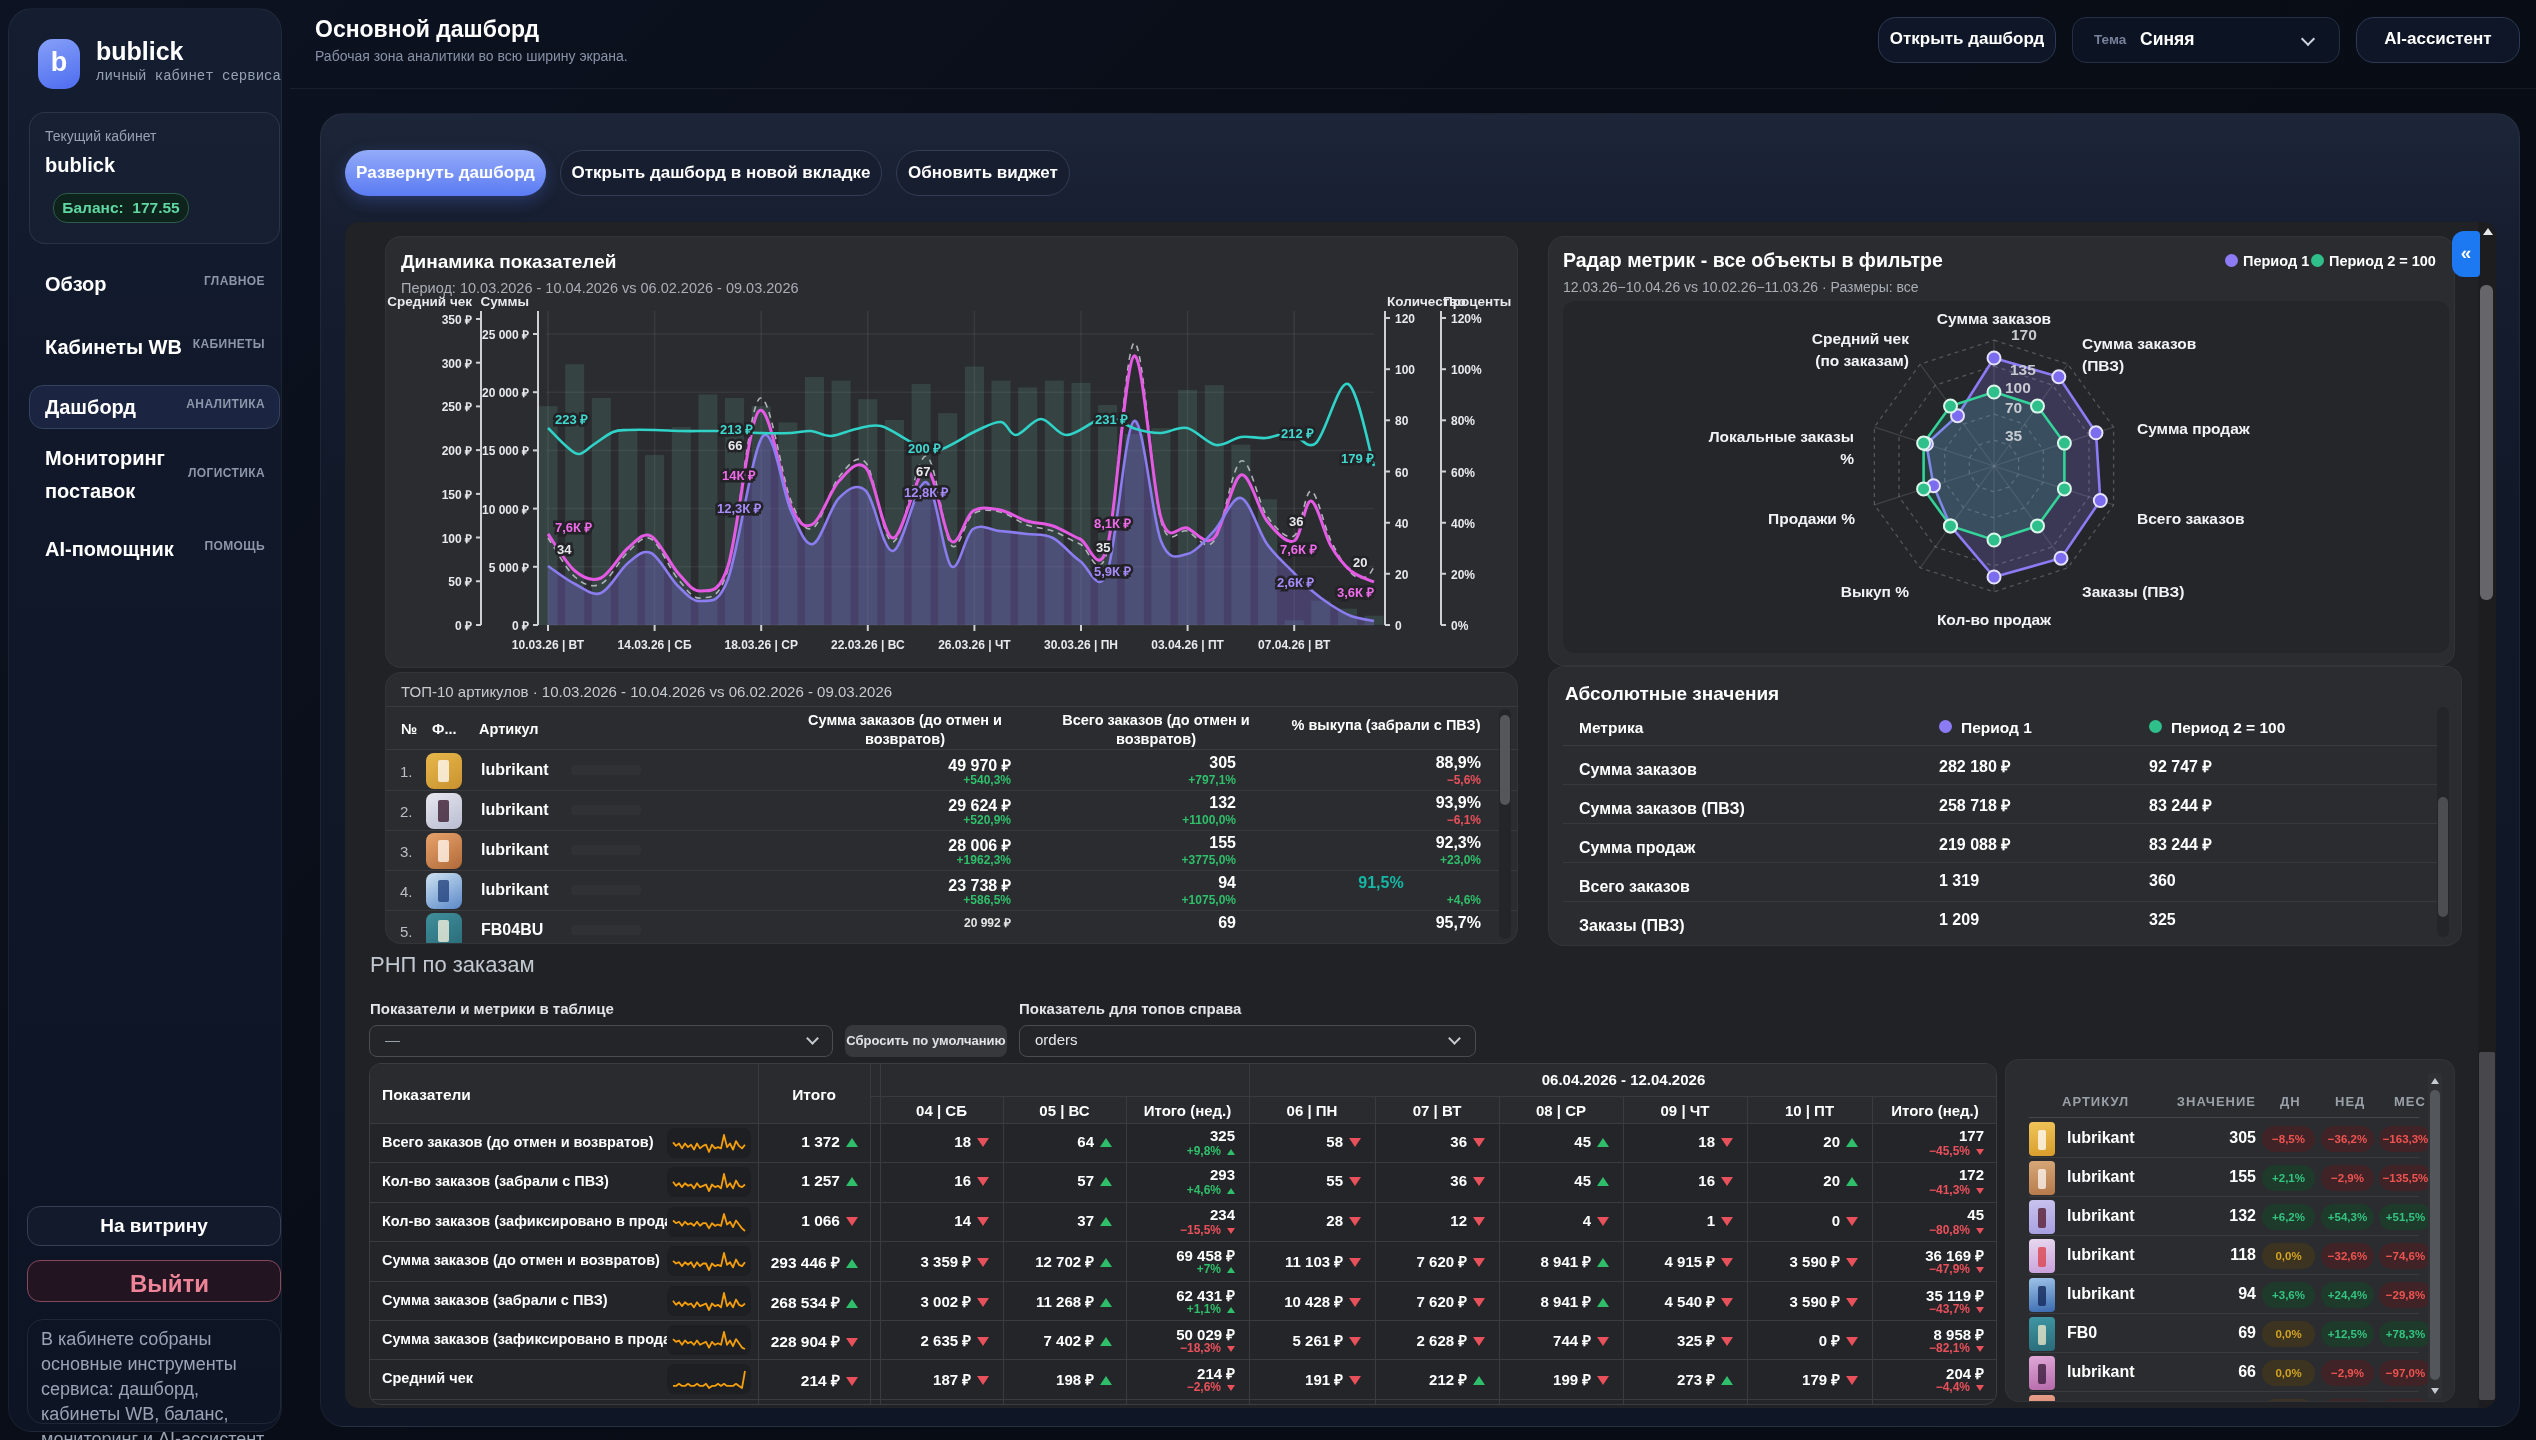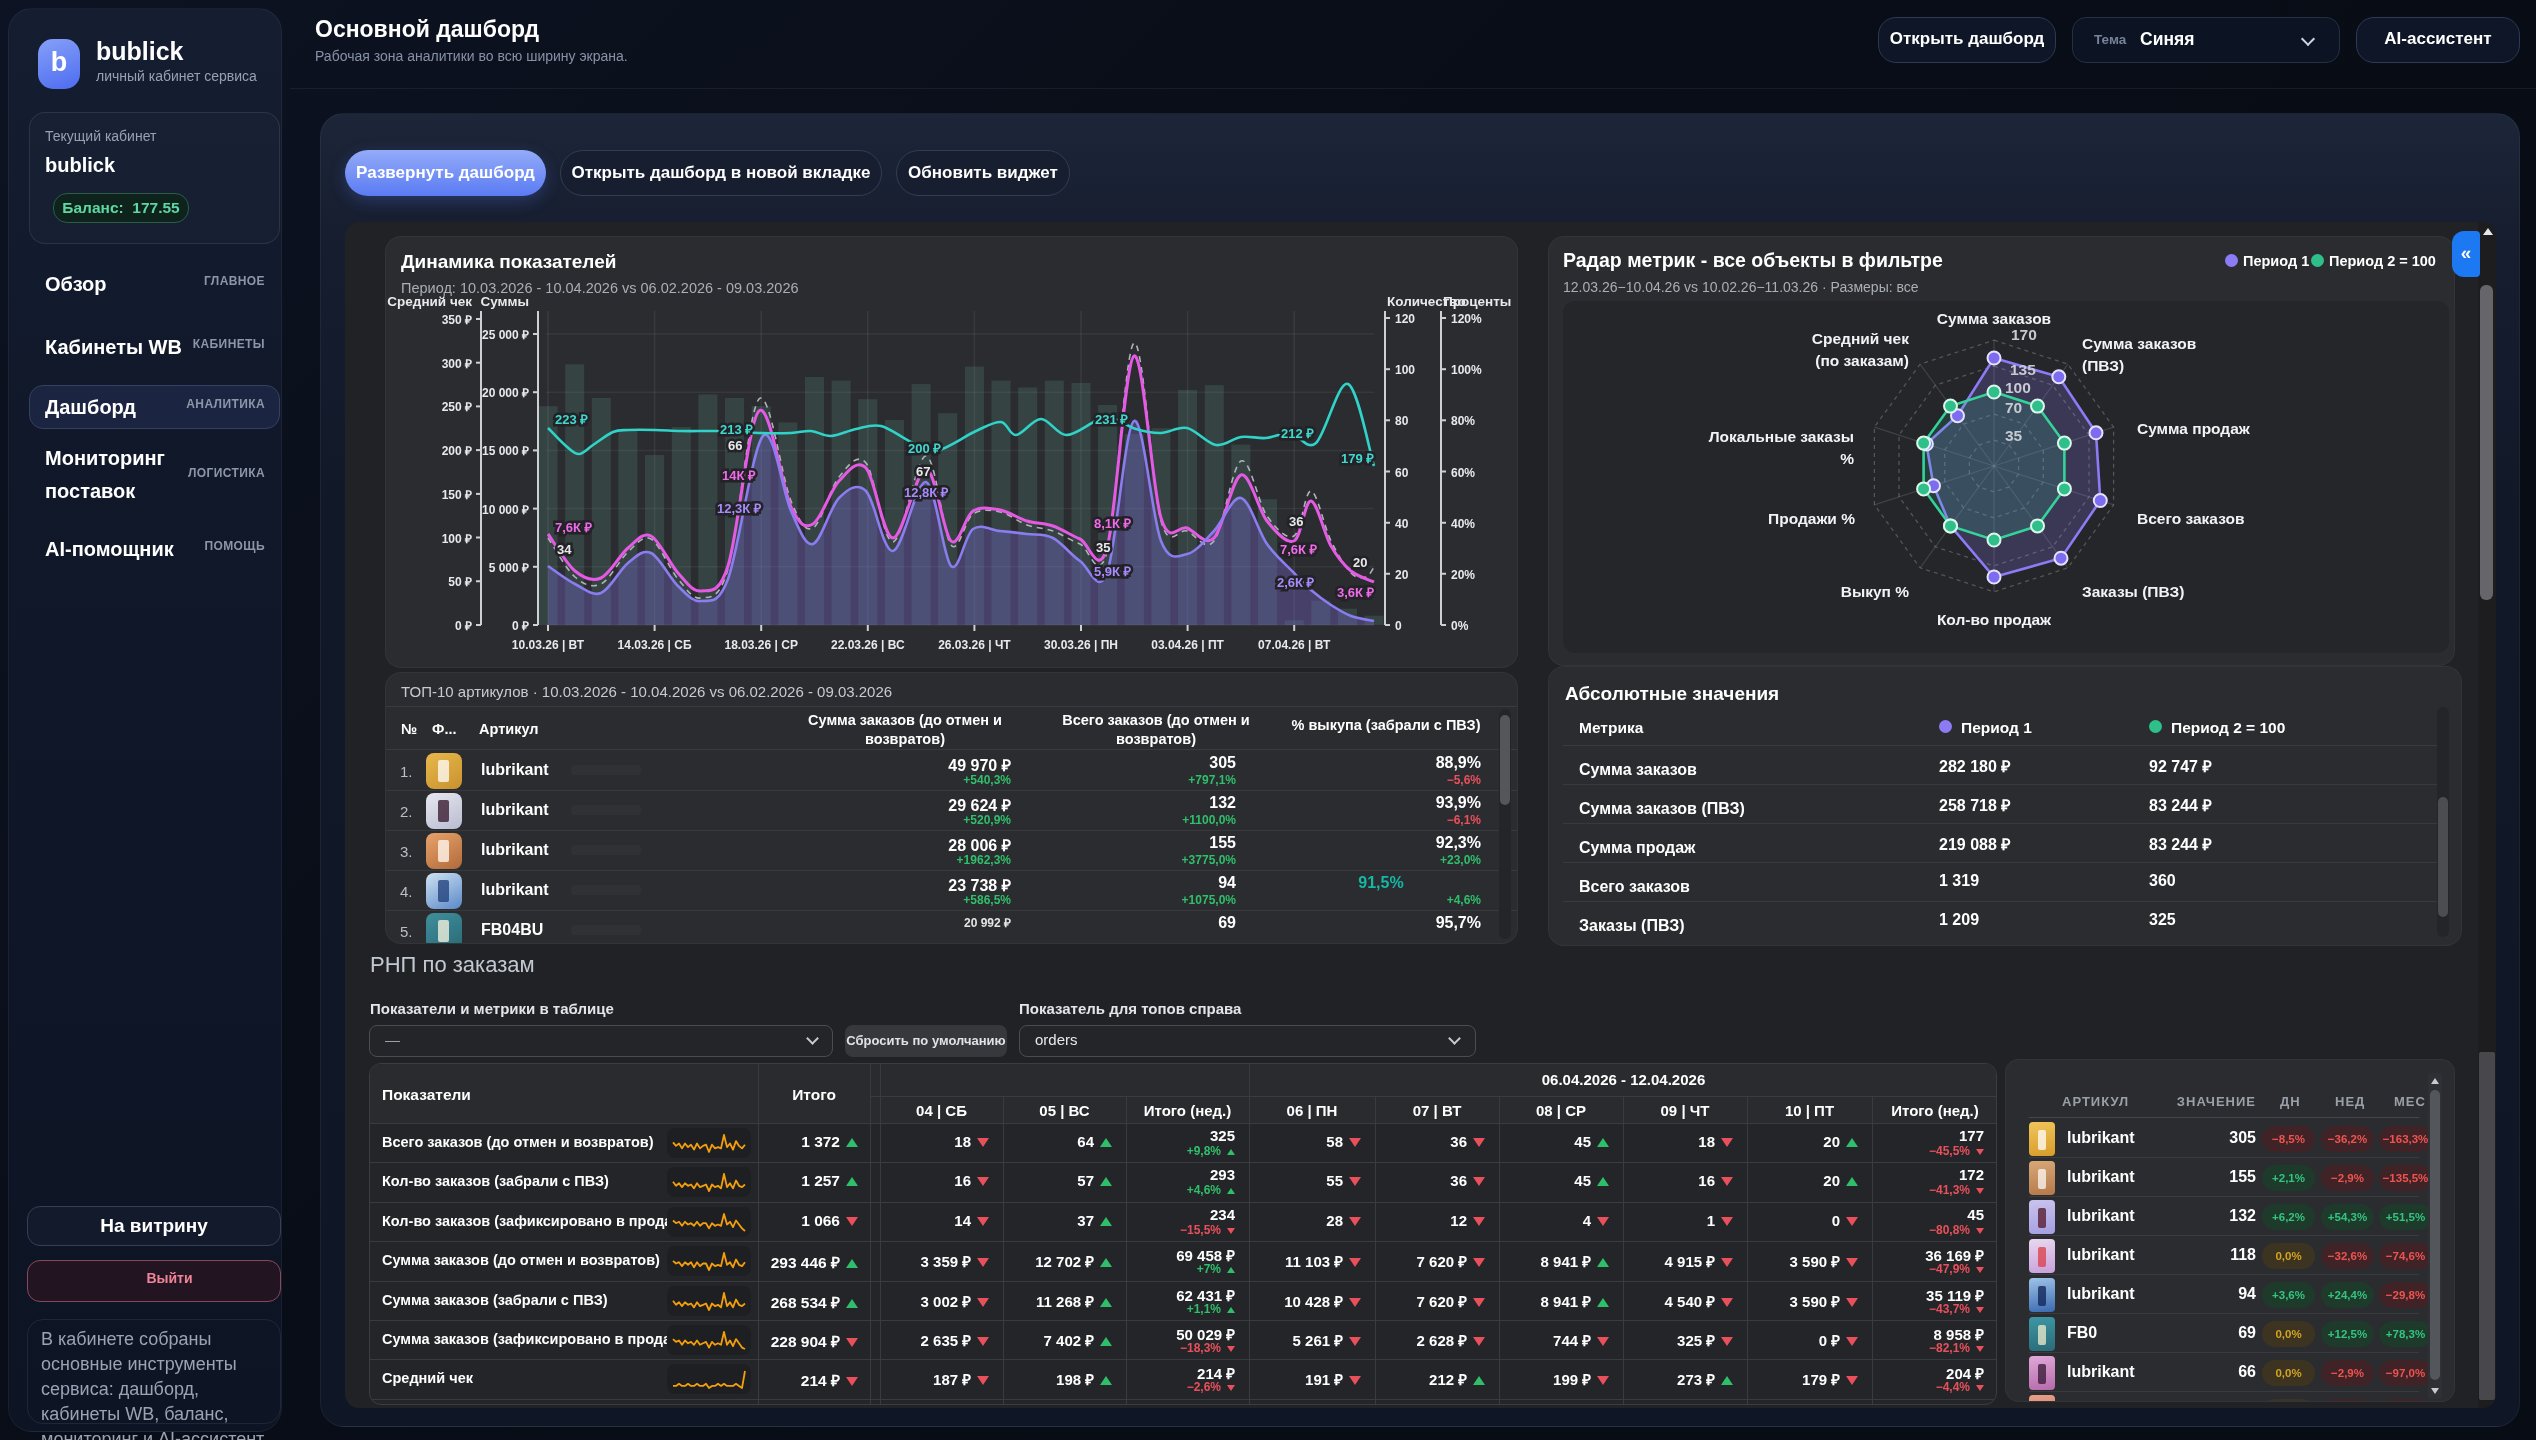--- a/index.html
+++ b/index.html
@@ -4,42 +4,42 @@
 html,body{width:2536px;height:1440px;overflow:hidden;background:#090d17;}
 .abs{position:absolute;}
 .b{font-weight:bold;}
 </style></head><body>
 <div class="abs" style="left:0;top:0;width:2536px;height:1440px;background:linear-gradient(135deg,#0d1322 0%,#090d17 40%,#080c14 100%);">
 
 <div class="abs" style="left:8px;top:8px;width:274px;height:1424px;border-radius:24px;background:linear-gradient(180deg,#151e31 0%,#10182a 30%,#0d1424 100%);border:1px solid rgba(255,255,255,0.05);">
   <div class="abs" style="left:29px;top:30px;width:42px;height:50px;border-radius:15px;background:linear-gradient(160deg,#86a0f8,#4d6cf0);"></div>
   <div class="abs b" style="left:29px;top:38px;width:42px;text-align:center;font-size:27px;color:#fff;">b</div>
   <div class="abs b" style="left:87px;top:28px;font-size:25px;color:#fff;">bublick</div>
-  <div class="abs" style="left:87px;top:59px;font-size:14px;color:#97a1b4;">личный кабинет сервиса</div>
+  <div class="abs" style="left:87px;top:59px;font-size:14px;color:#97a1b4;font-family:Liberation Mono, monospace;">личный кабинет сервиса</div>
 
   <div class="abs" style="left:20px;top:103px;width:251px;height:132px;border-radius:16px;border:1px solid rgba(255,255,255,0.09);background:rgba(255,255,255,0.02);"></div>
   <div class="abs" style="left:36px;top:119px;font-size:14px;color:#97a1b4;">Текущий кабинет</div>
   <div class="abs b" style="left:36px;top:145px;font-size:20px;color:#fff;">bublick</div>
   <div class="abs" style="left:44px;top:184px;width:136px;height:30px;border-radius:14px;border:1.5px solid #2d5c49;background:#0f231d;"></div>
   <div class="abs b" style="left:44px;top:190px;width:136px;text-align:center;font-size:15.5px;color:#5ed7a2;">Баланс:&nbsp; 177.55</div>
 <div class="abs b" style="left:36px;top:259px;font-size:20px;line-height:33px;color:#fff;">Обзор</div>
       <div class="abs b" style="left:0;top:265px;width:256px;text-align:right;font-size:12px;letter-spacing:0.4px;color:#8d96a9;">ГЛАВНОЕ</div>
       <div class="abs b" style="left:36px;top:322px;font-size:20px;line-height:33px;color:#fff;">Кабинеты WB</div>
       <div class="abs b" style="left:0;top:328px;width:256px;text-align:right;font-size:12px;letter-spacing:0.4px;color:#8d96a9;">КАБИНЕТЫ</div>
       <div class="abs" style="left:20px;top:376px;width:251px;height:44px;border-radius:14px;background:#1b2440;border:1.5px solid #34415f;"></div>
       <div class="abs b" style="left:36px;top:382px;font-size:20px;line-height:33px;color:#fff;">Дашборд</div>
       <div class="abs b" style="left:0;top:388px;width:256px;text-align:right;font-size:12px;letter-spacing:0.4px;color:#8d96a9;">АНАЛИТИКА</div>
       <div class="abs b" style="left:36px;top:433px;font-size:20px;line-height:33px;color:#fff;">Мониторинг<br>поставок</div>
       <div class="abs b" style="left:0;top:457px;width:256px;text-align:right;font-size:12px;letter-spacing:0.4px;color:#8d96a9;">ЛОГИСТИКА</div>
       <div class="abs b" style="left:36px;top:524px;font-size:20px;line-height:33px;color:#fff;">AI-помощник</div>
       <div class="abs b" style="left:0;top:530px;width:256px;text-align:right;font-size:12px;letter-spacing:0.4px;color:#8d96a9;">ПОМОЩЬ</div>
   <div class="abs" style="left:18px;top:1197px;width:254px;height:40px;border-radius:13px;border:1.5px solid #363f55;background:#121a2b;"></div>
   <div class="abs b" style="left:18px;top:1206px;width:254px;text-align:center;font-size:19px;color:#fff;">На витрину</div>
   <div class="abs" style="left:18px;top:1251px;width:254px;height:42px;border-radius:13px;border:1.5px solid #87485c;background:#221521;"></div>
-  <div class="abs b" style="left:18px;top:1261px;width:285px;text-align:center;font-size:14px;color:#ef8498;">Выйти</div>
+  <div class="abs b" style="left:18px;top:1261px;width:285px;text-align:center;font-size:24px;color:#ef8498;">Выйти</div>
   <div class="abs" style="left:18px;top:1310px;width:254px;height:105px;border-radius:16px;border:1px solid rgba(255,255,255,0.08);"></div>
   <div class="abs" style="left:32px;top:1318px;width:238px;font-size:18px;line-height:25px;color:#9aa3b4;">В кабинете собраны основные инструменты сервиса: дашборд, кабинеты WB, баланс, мониторинг и AI-ассистент.</div>
 </div>
 
 <div class="abs" style="left:290px;top:0;width:2246px;height:89px;border-bottom:1px solid rgba(255,255,255,0.06);"></div>
 <div class="abs b" style="left:315px;top:16px;font-size:23px;color:#fff;">Основной дашборд</div>
 <div class="abs" style="left:315px;top:48px;font-size:14px;color:#8791a6;">Рабочая зона аналитики во всю ширину экрана.</div>
 <div class="abs" style="left:1878px;top:17px;width:178px;height:46px;border-radius:18px;border:1.5px solid #2e3a54;background:#0e1627;"></div>
 <div class="abs b" style="left:1878px;top:29px;width:178px;text-align:center;font-size:17px;color:#fff;">Открыть дашборд</div>
 <div class="abs" style="left:2072px;top:17px;width:268px;height:46px;border-radius:14px;border:1px solid #262e44;background:#0c1322;"></div>

